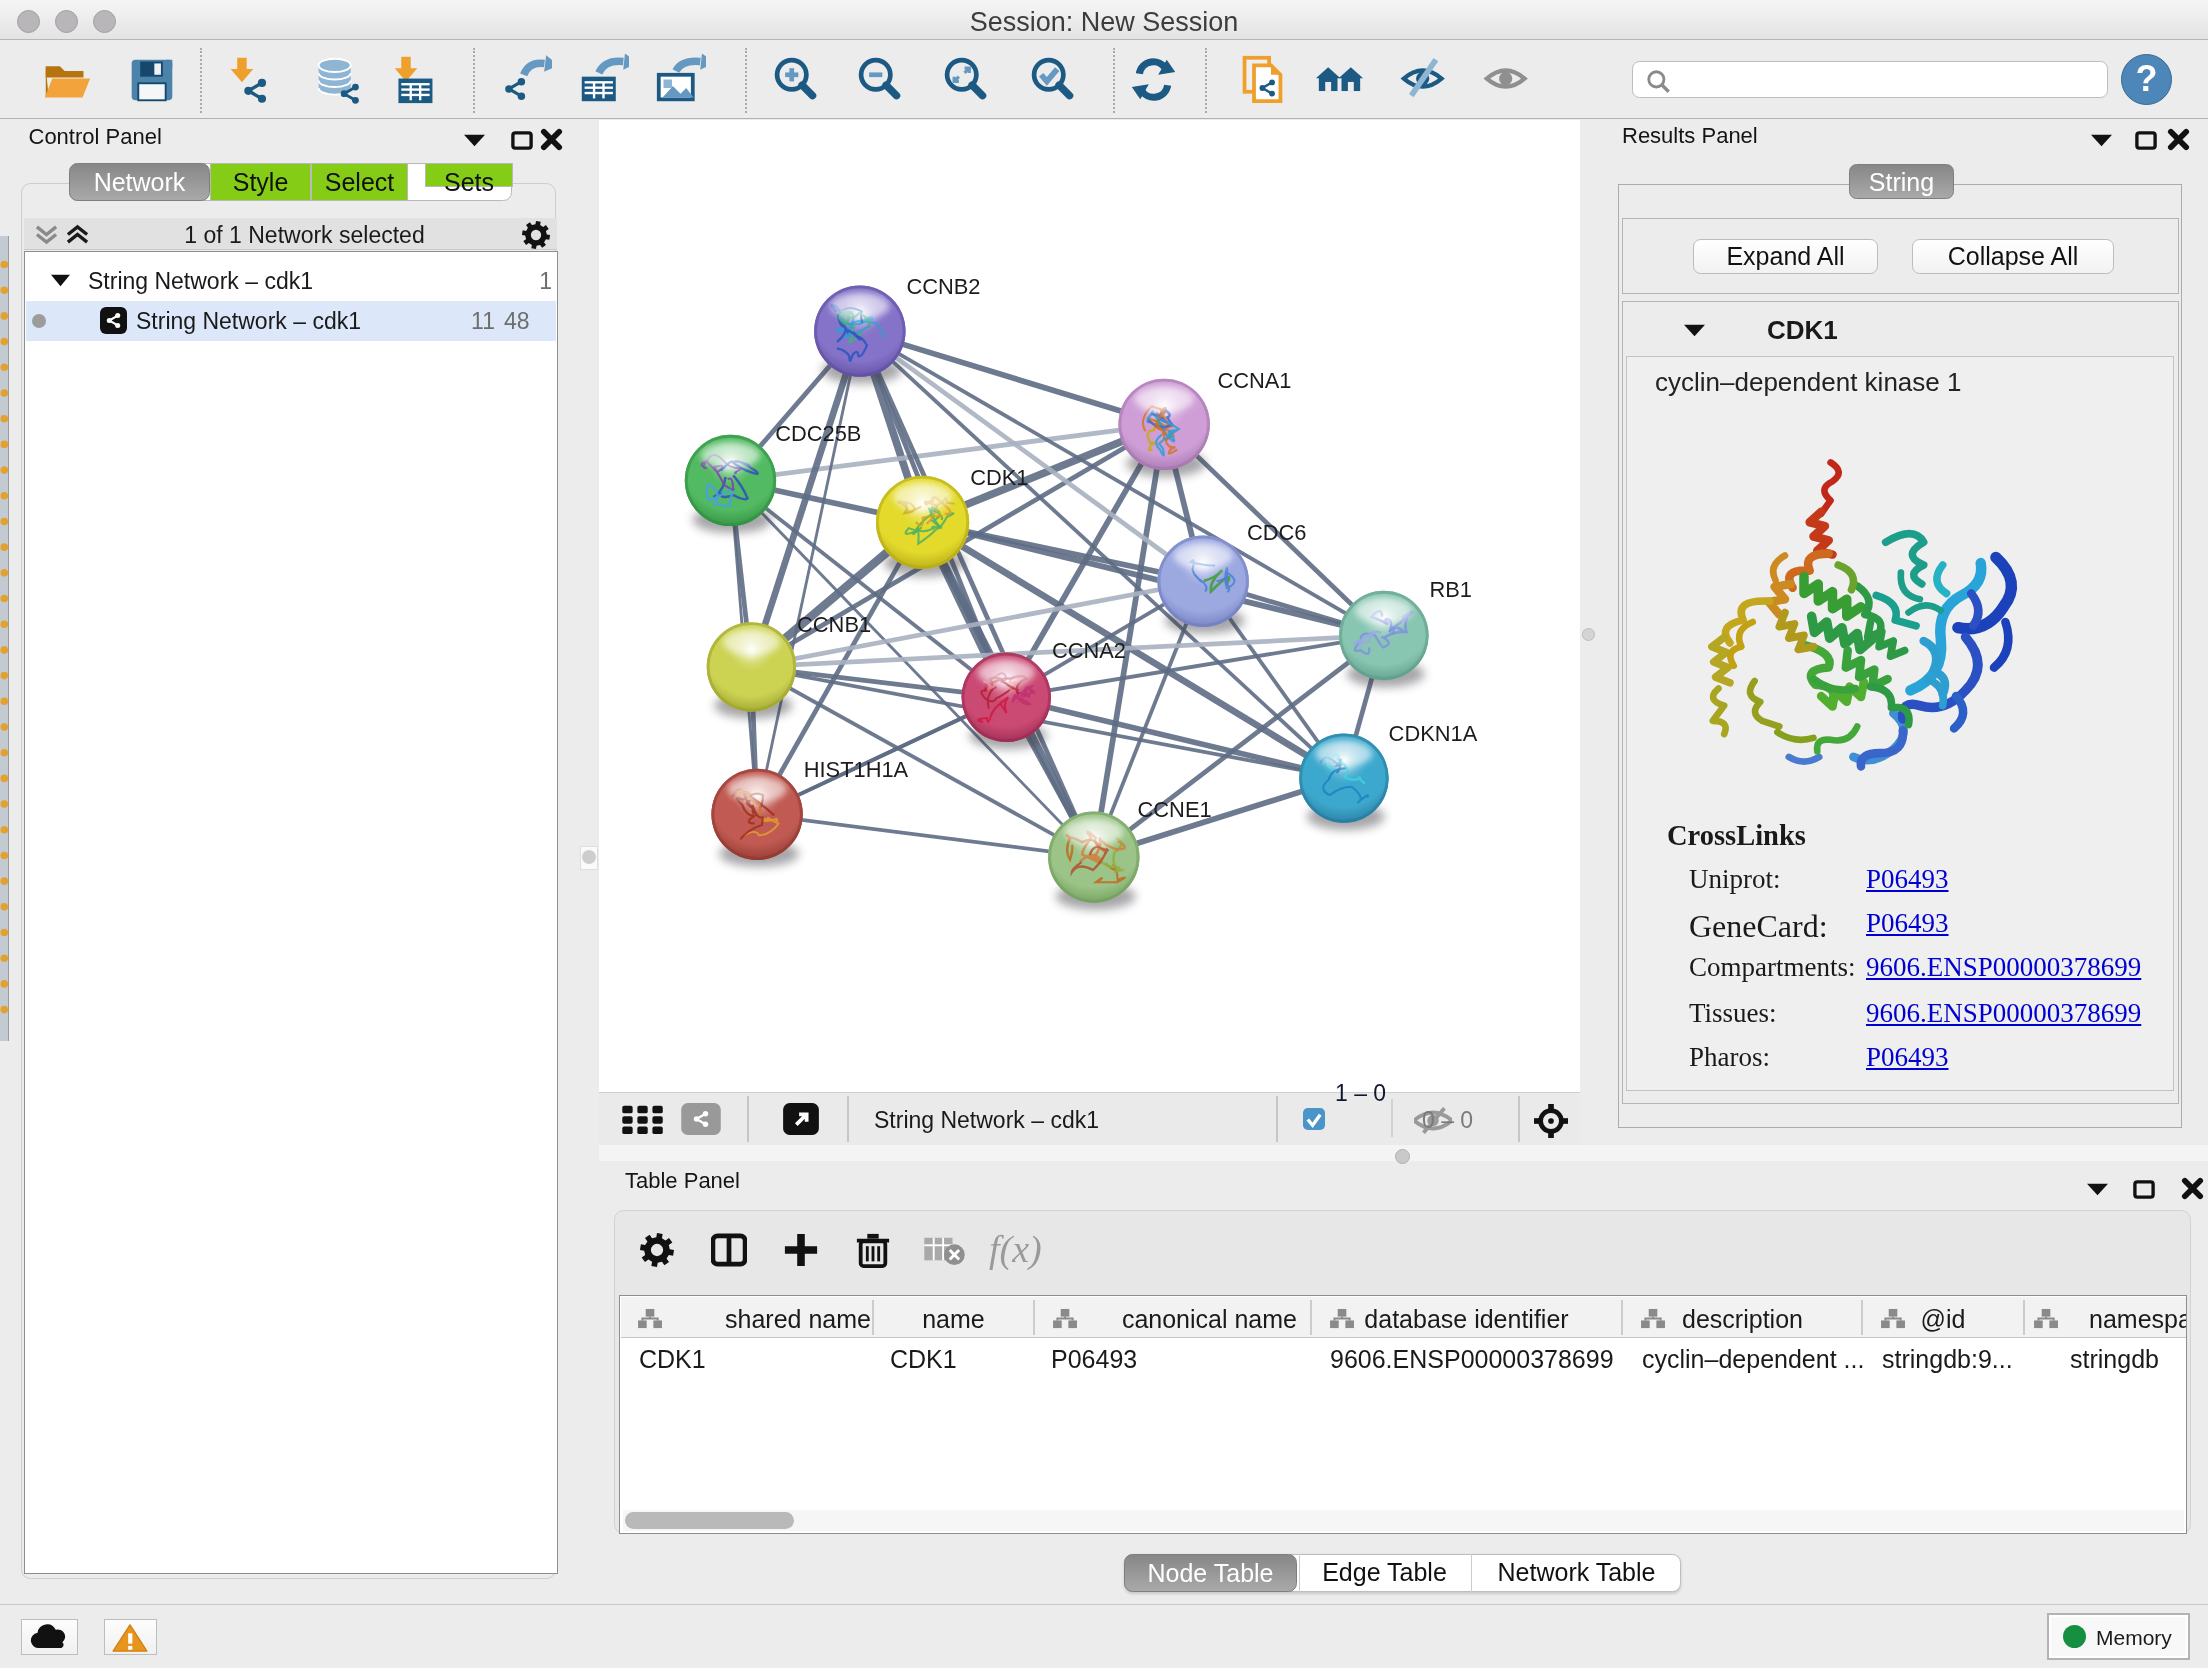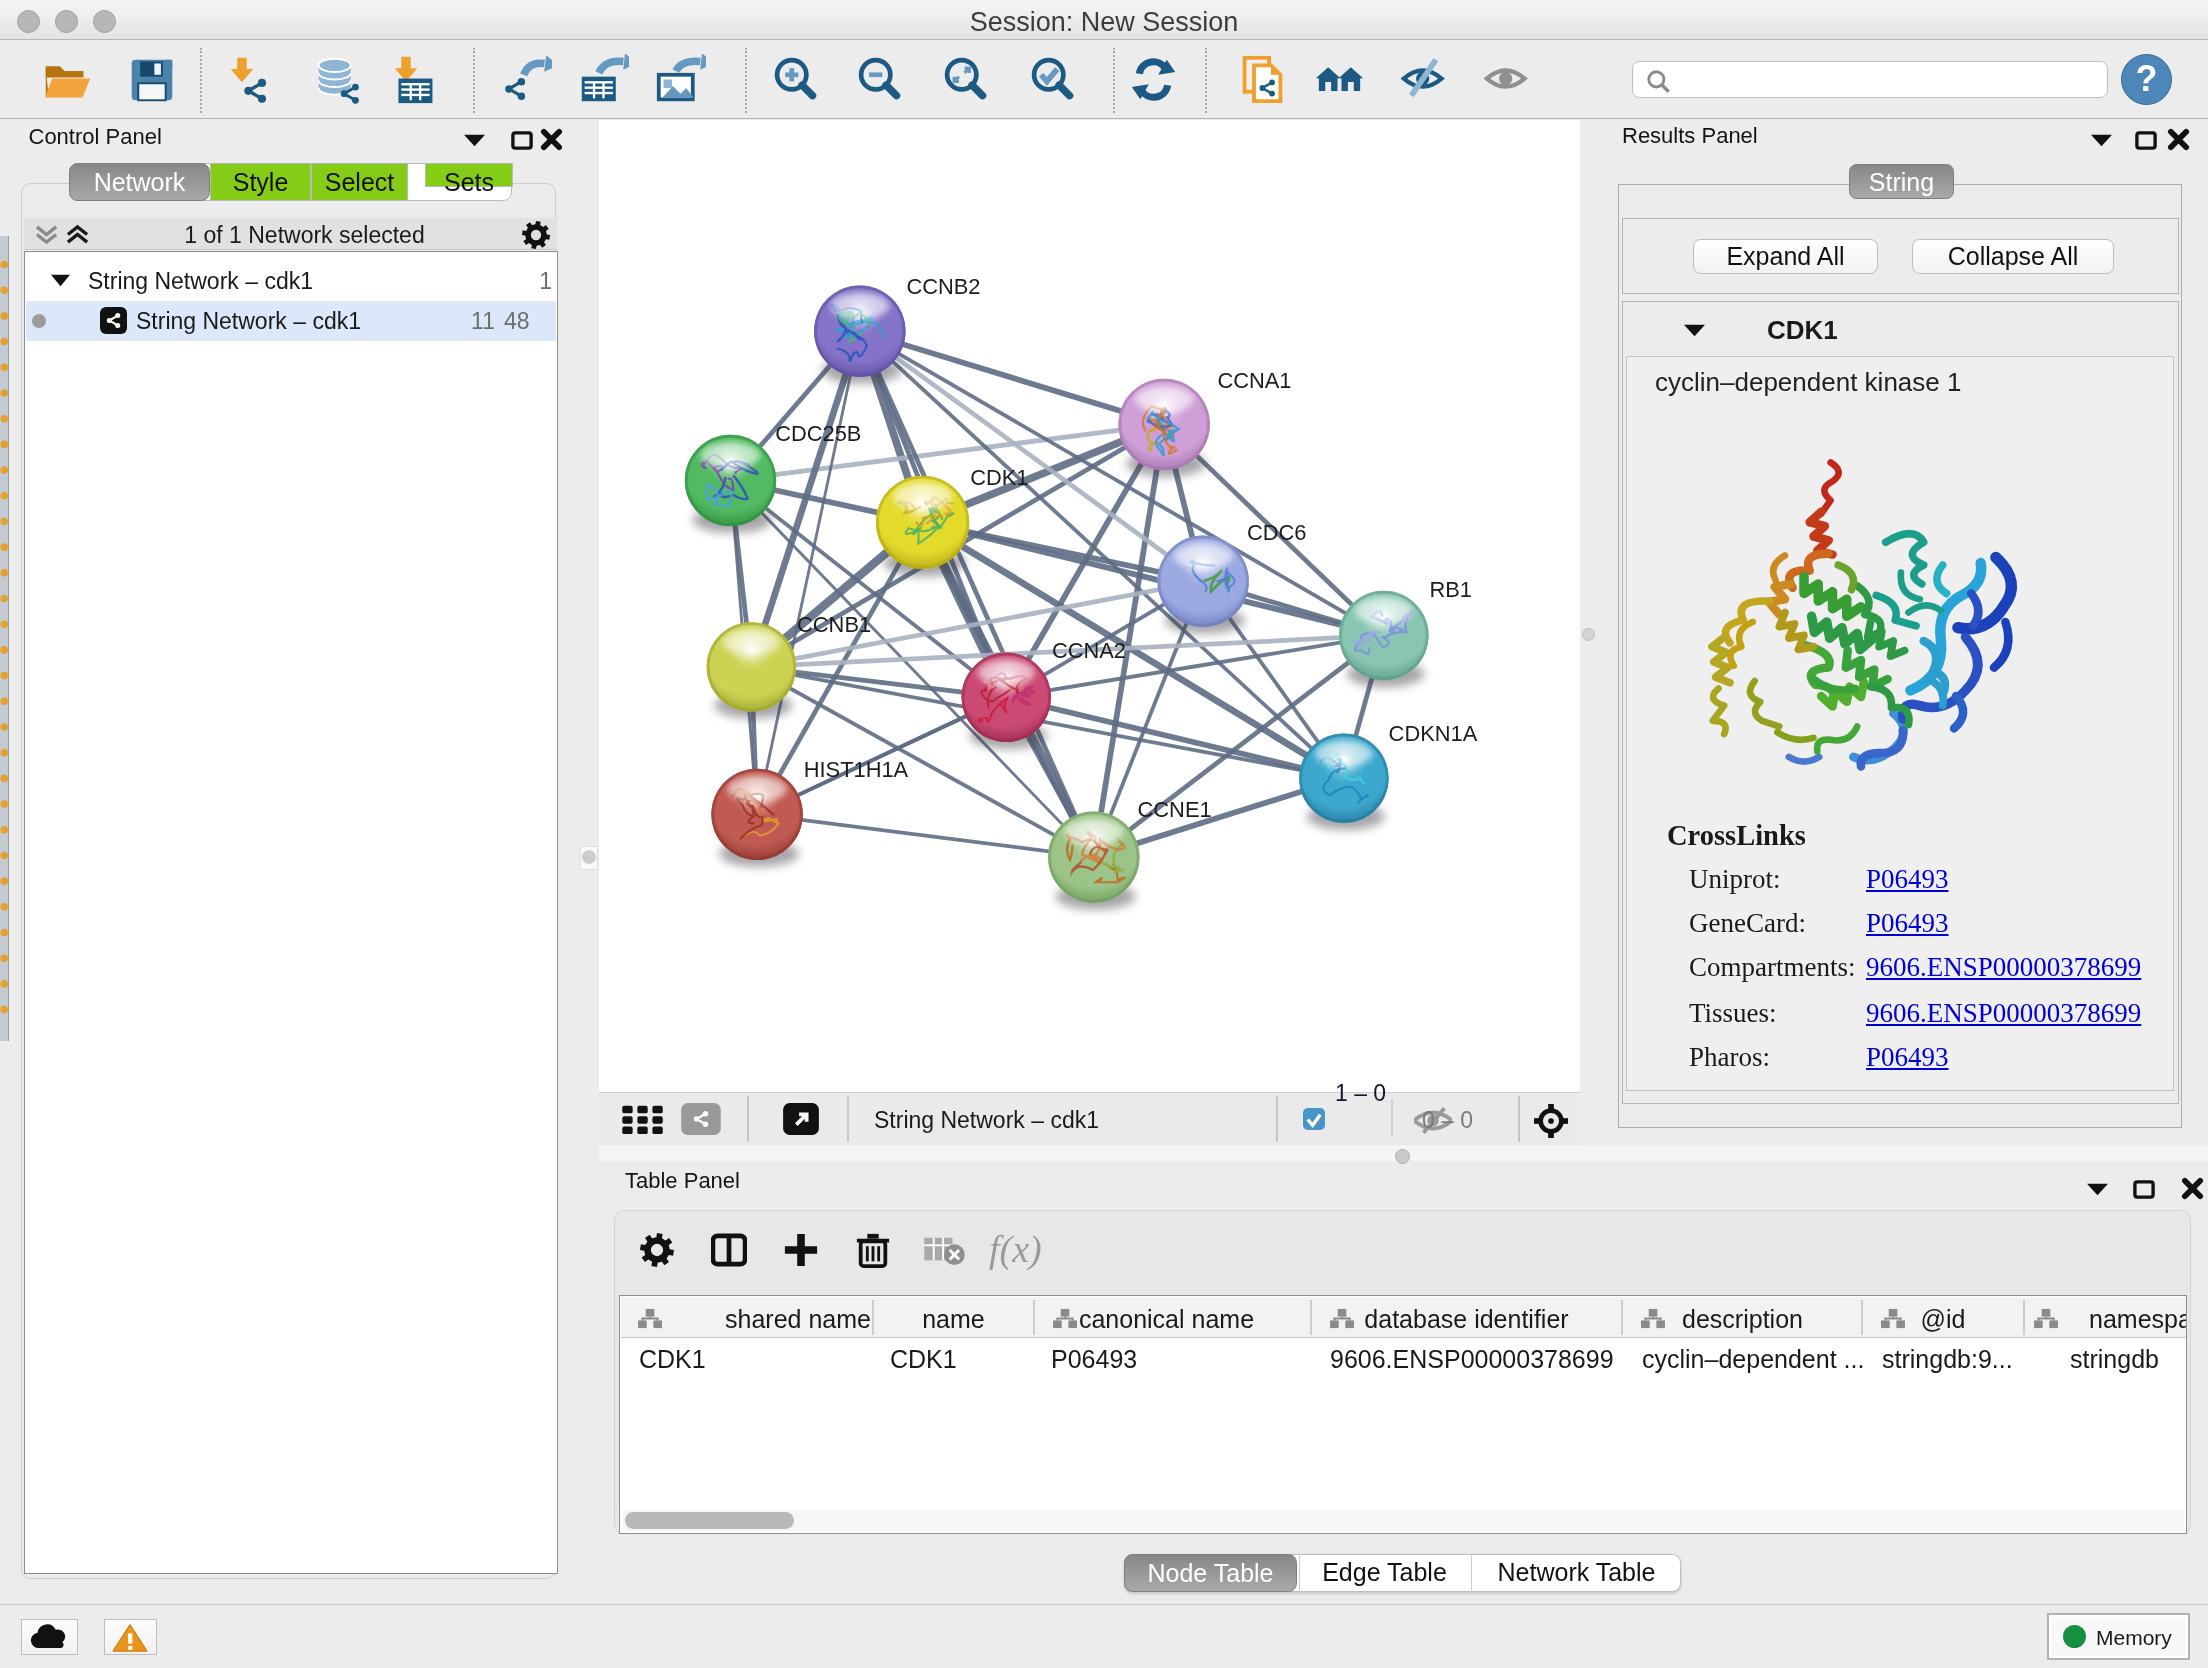--- a/index.html
+++ b/index.html
@@ -683,21 +683,21 @@
       <path d="M150 240 q20 16 44 10" stroke="#3aa23c" stroke-width="8"></path>
       <path d="M250 170 q18 -14 34 -2" stroke="#1d9e8a" stroke-width="7"></path>
       <path d="M316 150 q14 18 2 34" stroke="#2a50c4" stroke-width="9"></path>
       <path d="M270 240 q20 8 16 28" stroke="#2d9ed0" stroke-width="8"></path>
       <path d="M120 110 q-18 10 -10 26" stroke="#cd8a20" stroke-width="7"></path>
     </g>
   </svg>
 <div class="abs" style="left:1667px;top:820px;font-family:'Liberation Serif',serif;font-size:28.5px;font-weight:bold">CrossLinks</div>
 <div class="abs" style="left:1689px;top:864px;font-family:'Liberation Serif',serif;font-size:27px">Uniprot:</div>
 <div class="abs" style="left:1866px;top:864px;font-family:'Liberation Serif',serif;font-size:27px"><a>P06493</a></div>
-<div class="abs" style="left:1689px;top:908px;font-family:'Liberation Serif',serif;font-size:27px">GeneCard:</div>
+<div class="abs" style="left:1689px;top:908px;font-family:'Liberation Serif',serif;font-size:32px">GeneCard:</div>
 <div class="abs" style="left:1866px;top:908px;font-family:'Liberation Serif',serif;font-size:27px"><a>P06493</a></div>
 <div class="abs" style="left:1689px;top:952px;font-family:'Liberation Serif',serif;font-size:27px">Compartments:</div>
 <div class="abs" style="left:1866px;top:952px;font-family:'Liberation Serif',serif;font-size:27px"><a>9606.ENSP00000378699</a></div>
 <div class="abs" style="left:1689px;top:998px;font-family:'Liberation Serif',serif;font-size:27px">Tissues:</div>
 <div class="abs" style="left:1866px;top:998px;font-family:'Liberation Serif',serif;font-size:27px"><a>9606.ENSP00000378699</a></div>
 <div class="abs" style="left:1689px;top:1042px;font-family:'Liberation Serif',serif;font-size:27px">Pharos:</div>
 <div class="abs" style="left:1866px;top:1042px;font-family:'Liberation Serif',serif;font-size:27px"><a>P06493</a></div>
 <div class="abs pane-title" style="left:625px;top:1168px">Table Panel</div>
 <svg style="position:absolute;left:2085px;top:1179px;" width="25" height="21" viewBox="0 0 26 22">
     <path d="M2 5 L24 5 L13 17 z" fill="#111"></path>
@@ -746,21 +746,21 @@
 <div class="abs" style="left:621px;top:1305px;width:250px;overflow:hidden;text-align:right;font-size:25px;white-space:nowrap">shared name</div>
 <svg style="position:absolute;left:638px;top:1308px;" width="25" height="22" viewBox="0 0 26 23">
     <rect x="8" y="1" width="9" height="8" fill="#8a8a8a"></rect>
     <rect x="0" y="13" width="9" height="8" fill="#8a8a8a"></rect>
     <rect x="16" y="13" width="9" height="8" fill="#8a8a8a"></rect>
     <path d="M12.5 9 v2 M4.5 13 v-2 h16 v2" stroke="#8a8a8a" stroke-width="2" fill="none"></path>
   </svg>
 <div class="abs" style="left:1033px;top:1300px;width:1.9px;height:35px;background:#cccccc"></div>
 <div class="abs" style="left:875px;top:1305px;width:157px;overflow:hidden;text-align:center;font-size:25px;white-space:nowrap">name</div>
 <div class="abs" style="left:1310px;top:1300px;width:1.9px;height:35px;background:#cccccc"></div>
-<div class="abs" style="left:1036px;top:1305px;width:261px;overflow:hidden;text-align:center;font-size:25px;white-space:nowrap">canonical name</div>
+<div class="abs" style="left:1036px;top:1305px;width:261px;overflow:hidden;text-align:right;font-size:25px;white-space:nowrap">canonical name</div>
 <svg style="position:absolute;left:1053px;top:1308px;" width="25" height="22" viewBox="0 0 26 23">
     <rect x="8" y="1" width="9" height="8" fill="#8a8a8a"></rect>
     <rect x="0" y="13" width="9" height="8" fill="#8a8a8a"></rect>
     <rect x="16" y="13" width="9" height="8" fill="#8a8a8a"></rect>
     <path d="M12.5 9 v2 M4.5 13 v-2 h16 v2" stroke="#8a8a8a" stroke-width="2" fill="none"></path>
   </svg>
 <div class="abs" style="left:1621px;top:1300px;width:1.9px;height:35px;background:#cccccc"></div>
 <div class="abs" style="left:1313px;top:1305px;width:307px;overflow:hidden;text-align:center;font-size:25px;white-space:nowrap">database identifier</div>
 <svg style="position:absolute;left:1330px;top:1308px;" width="25" height="22" viewBox="0 0 26 23">
     <rect x="8" y="1" width="9" height="8" fill="#8a8a8a"></rect>

